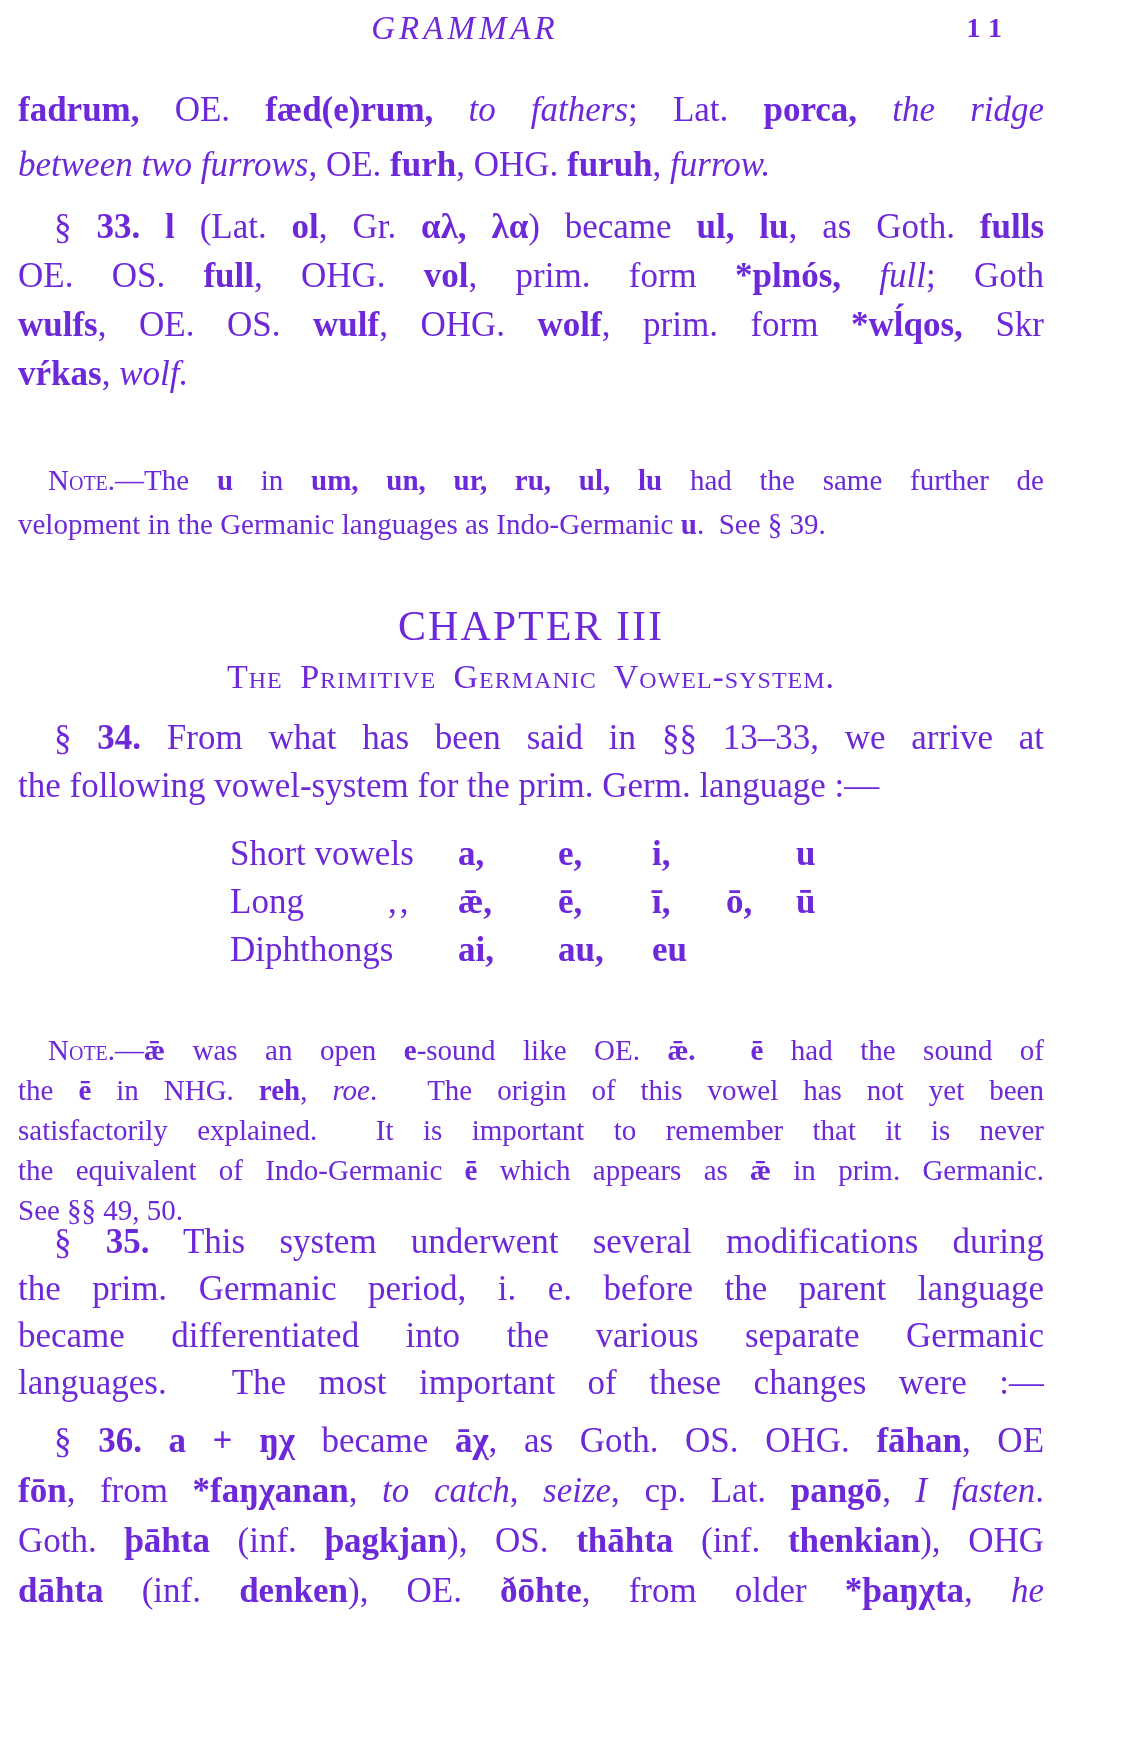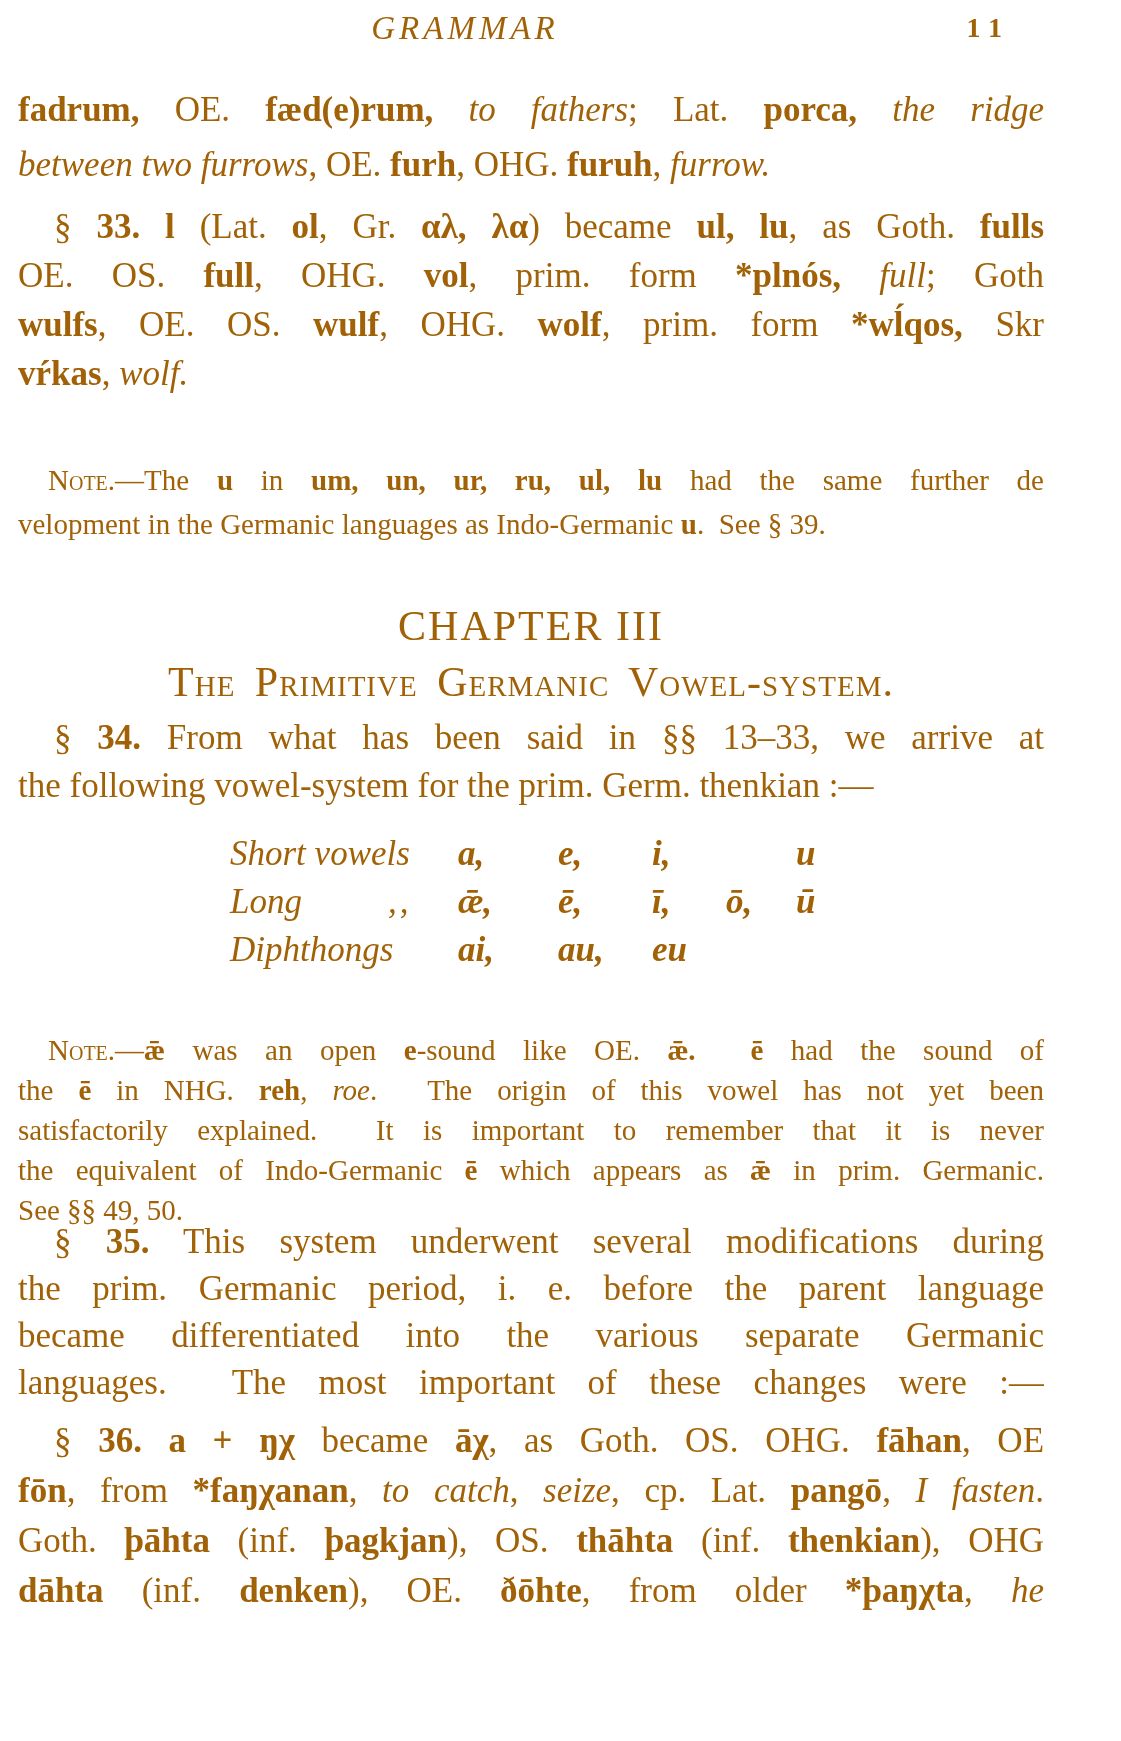--- a/index.html
+++ b/index.html
@@ -1,20 +1,20 @@
 <!DOCTYPE html>
 <html><head>
 <meta charset="utf-8">
 <style>
   html,body{margin:0;padding:0;background:#ffffff;}
   .page{
     position:relative;
     width:1121px;height:1741px;
     background:#ffffff;
-    color:#a16207;
+    color:#6d28d9;
     font-family:"Liberation Serif","DejaVu Serif",serif;
     overflow:hidden;
   }
   
   .running-title{
     position:absolute;top:10px;left:0;width:930px;
     text-align:center;font-style:italic;
     font-size:33px;letter-spacing:4px;
   }
   .page-number{
@@ -43,26 +43,26 @@
   .p-note2{top:990px;font-family:Liberation Serif, serif;--lh:40px;}
   .p-s35{top:1218px;--lh:47px;}
   .p-s36{top:1416px;--lh:50px;}
   
   .chapter-title{
     position:absolute;top:594px;left:18px;width:1026px;
     text-align:center;font-size:42px;letter-spacing:2px;margin-top:8px;
   }
   .chapter-subtitle{
     position:absolute;top:658px;left:18px;width:1026px;
-    text-align:center;font-size:42px;
+    text-align:center;font-size:34px;
     font-variant:small-caps;letter-spacing:1px;word-spacing:8px;
   }
   
   .vowel-table{position:absolute;top:830px;left:230px;width:660px;font-size:35px;}
-  .trow{position:relative;height:48px;line-height:48px;font-style:italic;}
+  .trow{position:relative;height:48px;line-height:48px;}
   .tlabel{position:absolute;left:0;}
   .tditto{position:absolute;left:158px;letter-spacing:3px;}
   .tc{position:absolute;font-weight:bold;}
   .c1{left:228px;} .c2{left:328px;} .c3{left:422px;} .c4{left:496px;} .c5{left:566px;}
 </style>
 </head>
 <body>
 
 <div class="page">
 
@@ -84,21 +84,21 @@
   <div class="para note p-note1">
       <div class="line j ind"><span class="sc">Note.</span><span>—The </span><span class="b">u</span><span> in </span><span class="b">um, un, ur, ru, ul, lu</span><span> had the same further de</span></div>
       <div class="line"><span>velopment in the Germanic languages as Indo-Germanic </span><span class="b">u</span><span>. &nbsp;See § 39.</span></div>
     </div>
 
   <div class="chapter-title">CHAPTER III</div>
   <div class="chapter-subtitle">The Primitive Germanic Vowel-system.</div>
 
   <div class="para body p-s34">
       <div class="line j ind"><span>§ </span><span class="b">34.</span><span> From what has been said in §§ 13–33, we arrive at</span></div>
-      <div class="line"><span>the following vowel-system for the prim. Germ. thenkian :—</span></div>
+      <div class="line"><span>the following vowel-system for the prim. Germ. language :—</span></div>
     </div>
 
   <div class="vowel-table">
     <div class="trow">
       <span class="tlabel">Short vowels</span>
       <span class="tc c1">a,</span>
       <span class="tc c2">e,</span>
       <span class="tc c3">i,</span>
       <span class="tc c4"></span>
       <span class="tc c5">u</span>

